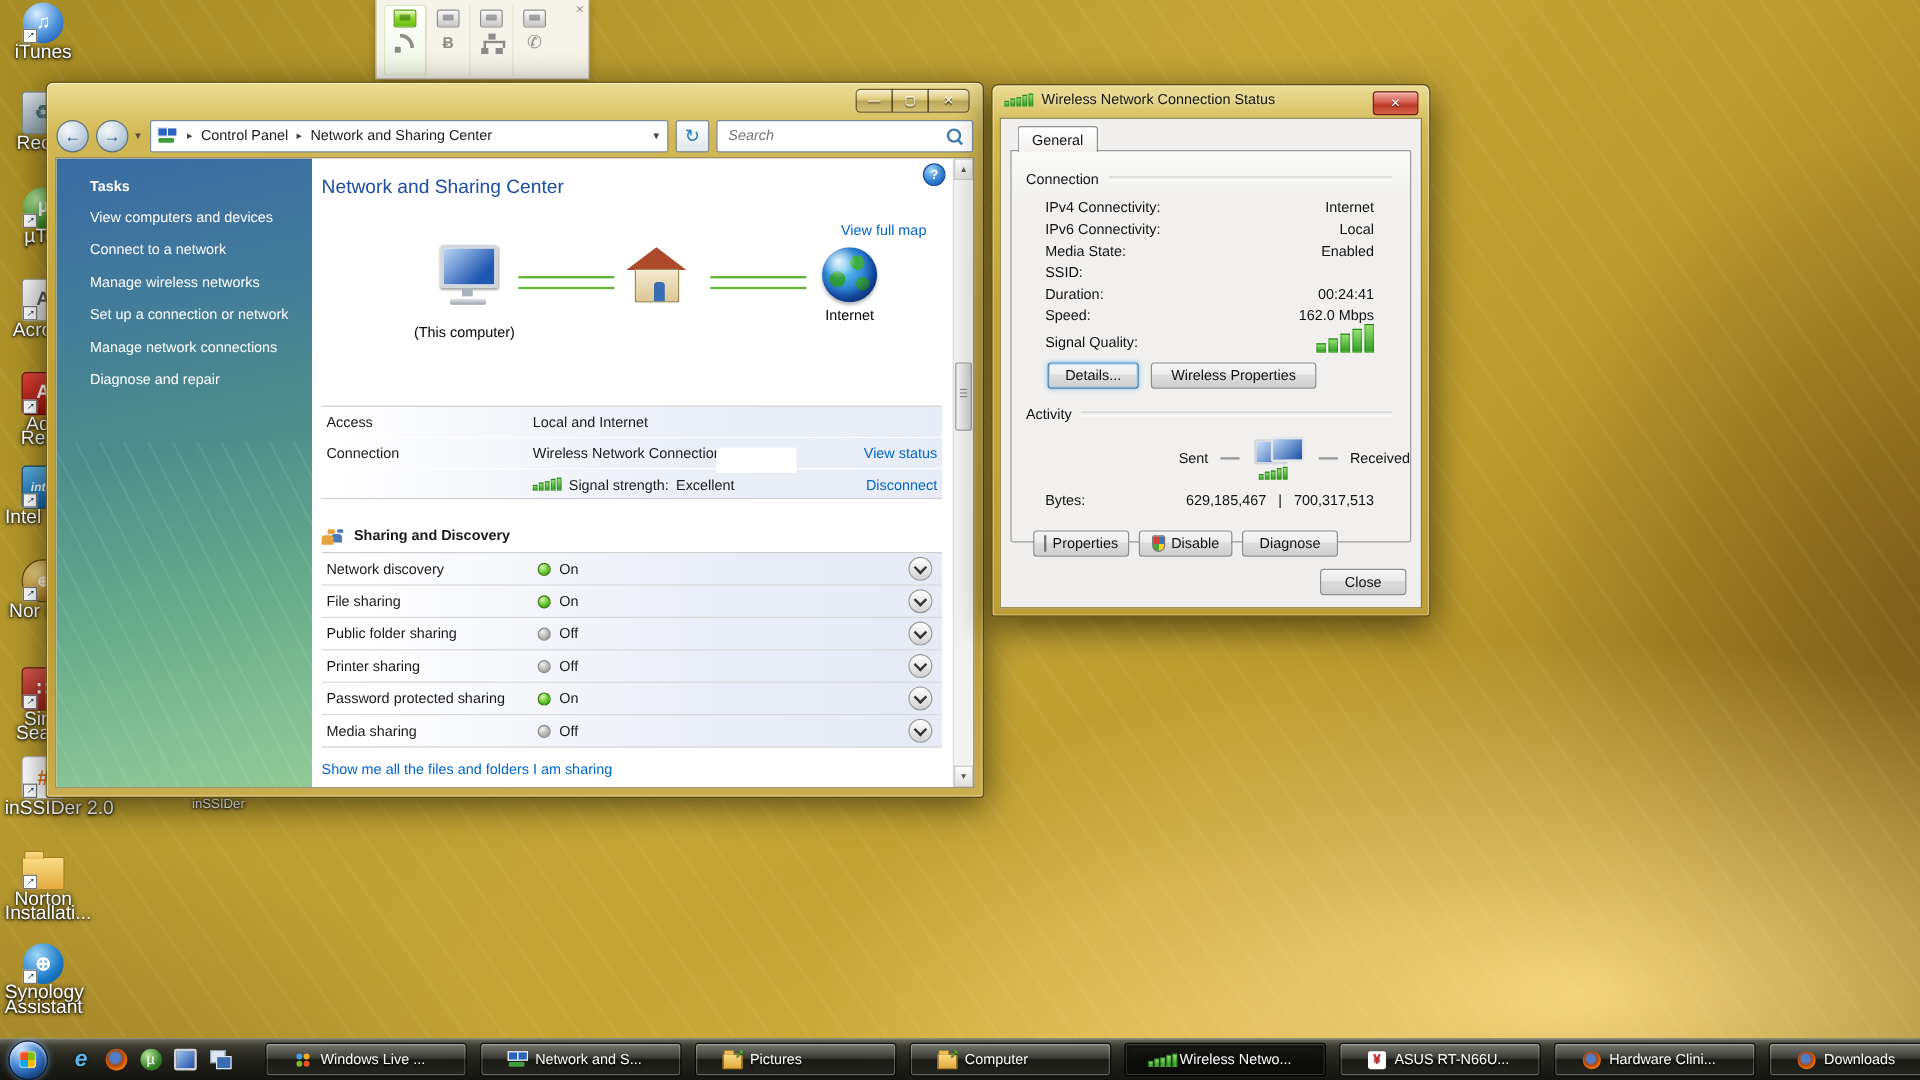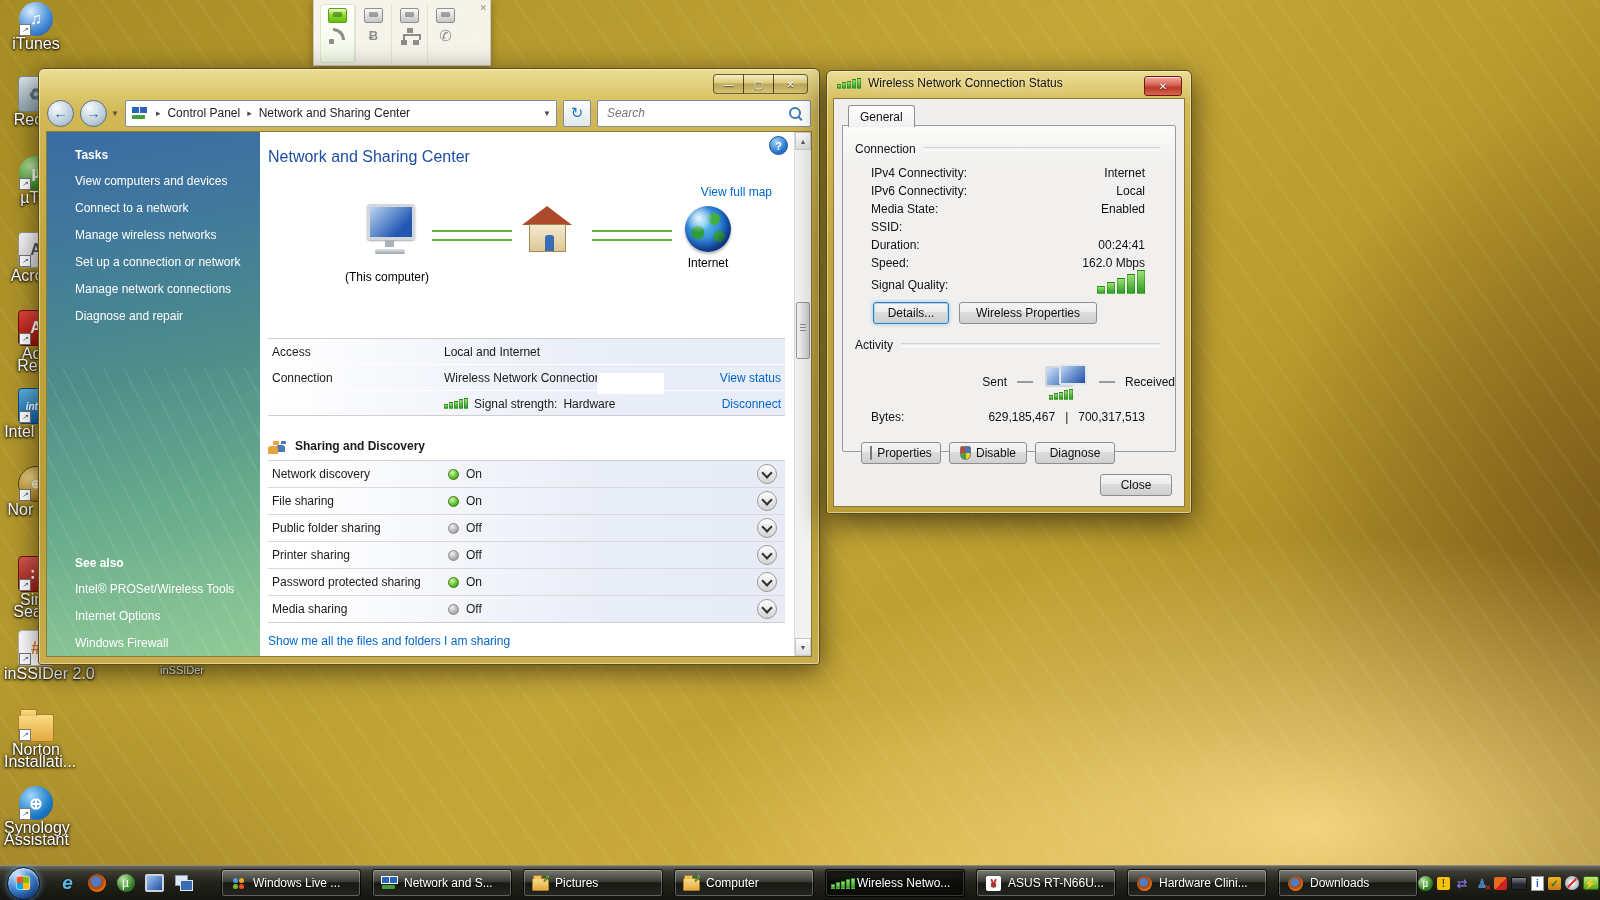--- a/index.html
+++ b/index.html
@@ -246,21 +246,21 @@
   .ut{width:18px;height:18px;border-radius:50%;background:radial-gradient(circle at 35% 30%,#b8e8a0,#2f7a1f 65%);
       color:#fff;font-size:12px;display:flex;align-items:center;justify-content:center}
   .ut::before{content:"µ"}
   .mon{width:18px;height:14px;background:linear-gradient(135deg,#9fc6f2,#1d4fa6);border:2px solid #cfd3d8;border-radius:2px}
   .sw{position:relative;width:18px;height:16px}
   .sw::before{content:"";position:absolute;left:0;top:0;width:11px;height:9px;background:#dfe8f2;border:1px solid #8ba0b5}
   .sw::after{content:"";position:absolute;right:0;bottom:0;width:11px;height:9px;background:#3a6cb4;border:1px solid #dfe8f2}
   .tbtns{display:flex;gap:11px;margin-left:28px}
   .tbtn{width:122px;height:26px;border-radius:3px;border:1px solid rgba(0,0,0,.8);cursor:pointer;
       background:linear-gradient(rgba(255,255,255,.30),rgba(255,255,255,.10) 45%,rgba(0,0,0,.28) 50%,rgba(255,255,255,.06));
-      box-shadow:inset 0 0 0 1px rgba(255,255,255,.28);display:flex;align-items:center;padding:0 8px;gap:6px;
+      box-shadow:inset 0 0 0 1px rgba(255,255,255,.28);display:flex;align-items:center;padding:0 22px;gap:6px;
       color:#fff;font-size:12px;text-shadow:0 1px 1px rgba(0,0,0,.8)}
   .tbtn.active{background:linear-gradient(rgba(0,0,0,.45),rgba(0,0,0,.66) 55%,rgba(0,0,0,.5));box-shadow:inset 0 0 0 1px rgba(255,255,255,.18),inset 0 2px 5px rgba(0,0,0,.7)}
   .tbtn .lbl{overflow:hidden;white-space:nowrap;text-overflow:ellipsis}
   .tico{flex:none;width:17px;height:16px;display:flex;align-items:center;justify-content:center}
   .wl{position:relative;width:15px;height:15px}
   .wl::before{content:"";position:absolute;left:2px;top:2px;width:5px;height:5px;border-radius:50%;background:#3f9ee8;box-shadow:6px 0 0 #f5a81e,0 6px 0 #7cb82f,6px 6px 0 #f25022}
   .tfolder{width:16px;height:11px;background:linear-gradient(#f9dc84,#e3aa40);border:1px solid #a87f24;border-radius:1px;position:relative;margin-top:3px}
   .tfolder::before{content:"";position:absolute;top:-4px;left:0;width:7px;height:3px;background:#eec160;border:1px solid #a87f24;border-bottom:none;border-radius:1px 1px 0 0}
   .tfolder::after{content:"↗";position:absolute;right:-2px;top:-6px;color:#4fae2f;font-size:9px;font-weight:bold}
   .asus{width:15px;height:15px;background:#fff;border-radius:2px;color:#d22;font-size:11px;font-weight:bold;display:flex;align-items:center;justify-content:center}
@@ -419,26 +419,20 @@
     </div>
     <div class="win-body">
       <div class="sidebar">
         <div class="sb-h">Tasks</div>
         <div class="sb-i">View computers and devices</div>
         <div class="sb-i">Connect to a network</div>
         <div class="sb-i">Manage wireless networks</div>
         <div class="sb-i">Set up a connection or network</div>
         <div class="sb-i">Manage network connections</div>
         <div class="sb-i">Diagnose and repair</div>
-        <div class="sb-bottom">
-          <div class="sb-h">See also</div>
-          <div class="sb-i">Intel® PROSet/Wireless Tools</div>
-          <div class="sb-i">Internet Options</div>
-          <div class="sb-i">Windows Firewall</div>
-        </div>
       </div>
       <div class="content">
         <span class="help"></span>
         <div class="page-title">Network and Sharing Center</div>
         <span class="link vfm">View full map</span>
         <div class="map-pc" style="left:99px;top:72px">
             <i></i>
           </div>
         <span class="dline" style="left:172px;top:98px"></span>
         <div class="house" style="position:absolute;left:261px;top:74px">
@@ -468,21 +462,21 @@
             <span class="det-l"></span>
             <span class="det-m">
                 <span class="bars sm">
                   <i></i>
                   <i></i>
                   <i></i>
                   <i></i>
                   <i></i>
                 </span>
               <span>Signal strength:</span>
-              <span>Hardware</span>
+              <span>Excellent</span>
               </span>
             <span class="det-r"><span class="link">Disconnect</span></span>
           </div>
         </div>
 
         <div class="shr-title">
           <span class="ppl"></span>
           <span>Sharing and Discovery</span>
         </div>
         <div class="sharing">

